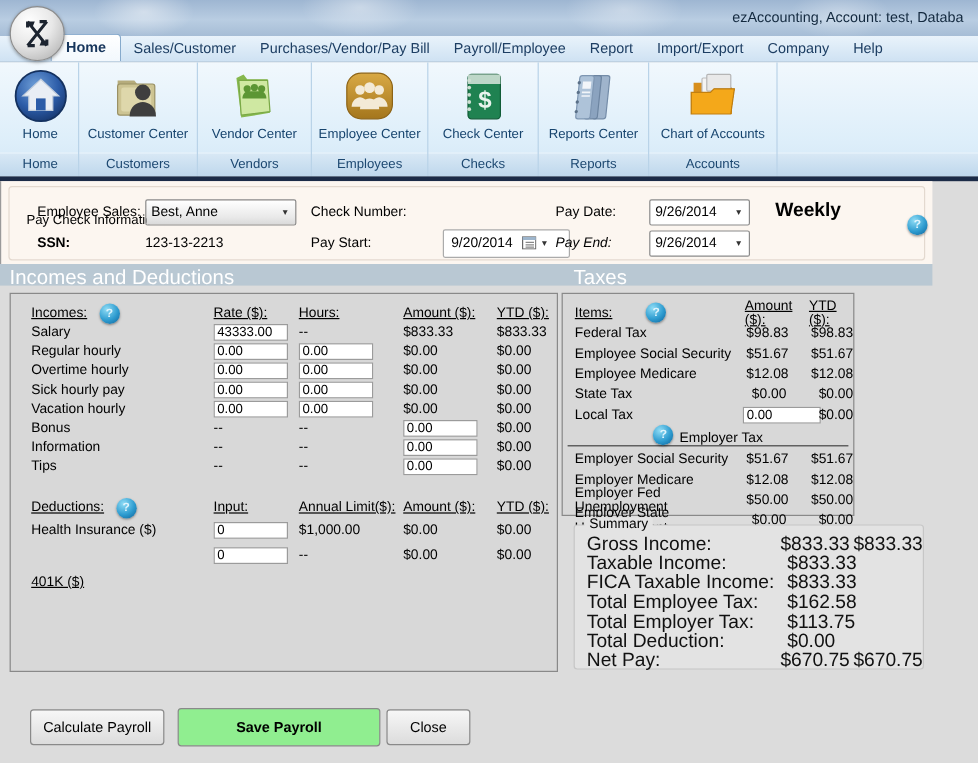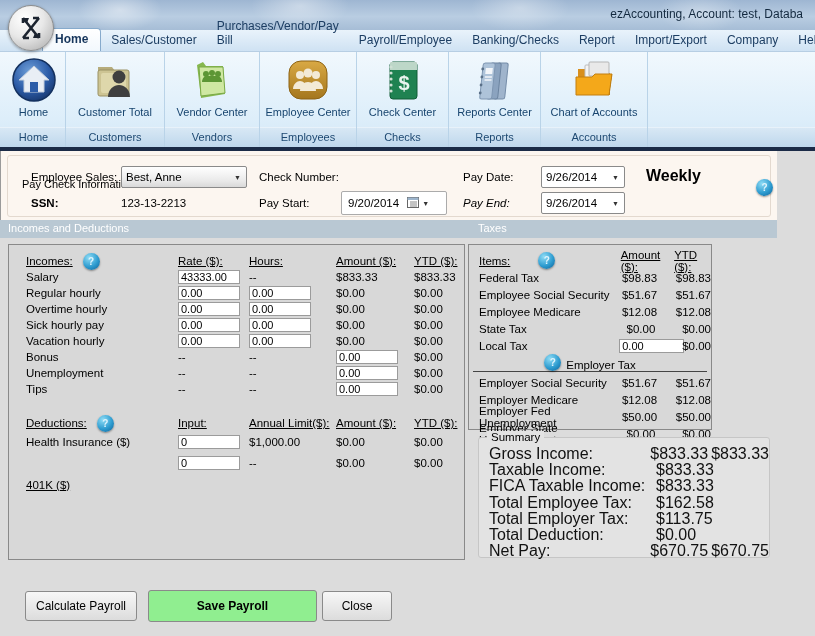--- a/index.html
+++ b/index.html
@@ -54,33 +54,33 @@
   .pc-box { position:absolute; left:6px; top:4px; width:764px; height:62px;
     border:1px solid #e3d9cf; border-radius:3px; }
   .pc-box-title { position:absolute; left:10px; top:-7px; background:#fcf6f0; padding:0 4px; font-size:11px;margin-top:29px; }
   .pc-label { position:absolute; font-size:11.5px; }
   .combo { position:absolute; height:22px; background:linear-gradient(to bottom,#ffffff,#e9e9e9 70%,#d9d9d9);
     border:1px solid #8a8a8a; border-radius:2px; display:flex; align-items:center;
     padding:0 4px; font-size:11.5px; }
   .combo .arrow { position:absolute; right:5px; top:7px; font-size:7px; color:#333; }
   .combo-white { background:#fff; }
   .datepick { position:absolute; height:24px; background:#fff; border:1px solid #ababab; border-radius:2px;
-    display:flex; align-items:center; padding:0 6px; font-size:11.5px; }
+    display:flex; align-items:center; padding:0 6px; font-size:11.5px;margin-left:28px; }
   .datepick .cal { margin-left:8px; }
   .datepick .arrow { font-size:7px; color:#333; margin-left:3px; }
   .weekly { position:absolute; font-size:16px; font-weight:bold; }
   .globe { width:17px; height:17px; border-radius:50%;
     background:radial-gradient(circle at 35% 28%, #8fdcf5, #2e9cd0 55%, #0c5f96);
     color:#dff4fd; font-size:10px; font-weight:bold; display:flex; align-items:center; justify-content:center;
     box-shadow:0 1px 2px rgba(0,0,0,.4); flex:none; }
   .globe.abs { position:absolute; }
 
   
   .section-bar { position:absolute; left:0; top:220px; width:777px; height:18px; background:#b9c8d3; }
-  .section-bar span { position:absolute; top:2px; color:#ffffff; font-size:11px; }
+  .section-bar span { position:absolute; top:2px; color:#ffffff; font-size:17px; }
 
   
   .gbox { position:absolute; border:1px solid #898989; background:#d8d8d8; }
   .inc-box { left:8px; top:244px; width:457px; height:316px; padding-top:8px; }
   .tax-box { left:468px; top:244px; width:244px; height:186px; padding-top:7px; }
   .sum-box { left:478px; top:437px; width:292px; height:121px; border:1px solid #c6c6c6;
     background:#e3e3e3; border-radius:3px; padding-top:8px; }
   .sum-title { position:absolute; left:8px; top:-7px; background:#e3e3e3; padding:0 4px; font-size:11.5px;text-align:right; }
 
   
@@ -130,21 +130,20 @@
       <path d="M7 5 h6 l-2 5 z M23 25 h-6 l2 -5 z" fill="#1c2430"></path>
       <path d="M7 5 L23 25 M23 5 L7 25 M23 5 h-6 M7 25 h6 M7 5 v5 M23 25 v-5" stroke="#1c2430" stroke-width="2.6" fill="none"></path>
     </svg>
   </div>
 
   <div class="menubar">
     <div class="menu-item active">Home</div>
     <div class="menu-item">Sales/Customer</div>
     <div class="menu-item">Purchases/Vendor/Pay Bill</div>
     <div class="menu-item">Payroll/Employee</div>
-    <div class="menu-item">Banking/Checks</div>
     <div class="menu-item">Report</div>
     <div class="menu-item">Import/Export</div>
     <div class="menu-item">Company</div>
     <div class="menu-item">Help</div>
   </div>
 
   <div class="ribbon">
     <div class="ribbon-caption-strip"></div>
     <div class="ribbon-cells">
 
@@ -173,21 +172,21 @@
         <div class="ribbon-btn">
           <div class="ribbon-icon">
             <svg width="46" height="46" viewBox="0 0 46 46">
               <path d="M6 10 h14 l3 4 h-17 z" fill="#b6ac7c"></path>
               <rect x="6" y="13" width="31" height="26" rx="2" fill="#cdc493" stroke="#9a9165"></rect>
               <rect x="9" y="16" width="25" height="20" rx="2" fill="#ded7ab"></rect>
               <circle cx="27" cy="20" r="6.5" fill="#3f3f3f"></circle>
               <path d="M16 40 c0-8 6-12 11-12 s11 4 11 12 z" fill="#3f3f3f"></path>
             </svg>
           </div>
-          <div class="ribbon-label">Customer Total</div>
+          <div class="ribbon-label">Customer Center</div>
         </div>
         <div class="ribbon-group">Customers</div>
       </div>
 
       <div class="ribbon-cell" style="width:95px">
         <div class="ribbon-btn">
           <div class="ribbon-icon">
             <svg width="46" height="46" viewBox="0 0 46 46">
               <path d="M8 8 l6 -3 3 4 17 0 2 28 -24 4 z" fill="#86b84e"></path>
               <path d="M10 10 h24 l2 26 -24 3 z" fill="#cfe8a2" stroke="#7aa946"></path>
@@ -403,21 +402,21 @@
 
     <div class="inc-row">
       <span class="c1">Bonus</span>
       <span class="c2 dashes">--</span>
       <span class="c3 dashes">--</span>
       <span class="c4"><input class="tbox" value="0.00" style=""></span>
       <span>$0.00</span>
     </div>
 
     <div class="inc-row">
-      <span class="c1">Unemployment</span>
+      <span class="c1">Information</span>
       <span class="c2 dashes">--</span>
       <span class="c3 dashes">--</span>
       <span class="c4"><input class="tbox" value="0.00" style=""></span>
       <span>$0.00</span>
     </div>
 
     <div class="inc-row">
       <span class="c1">Tips</span>
       <span class="c2 dashes">--</span>
       <span class="c3 dashes">--</span>

